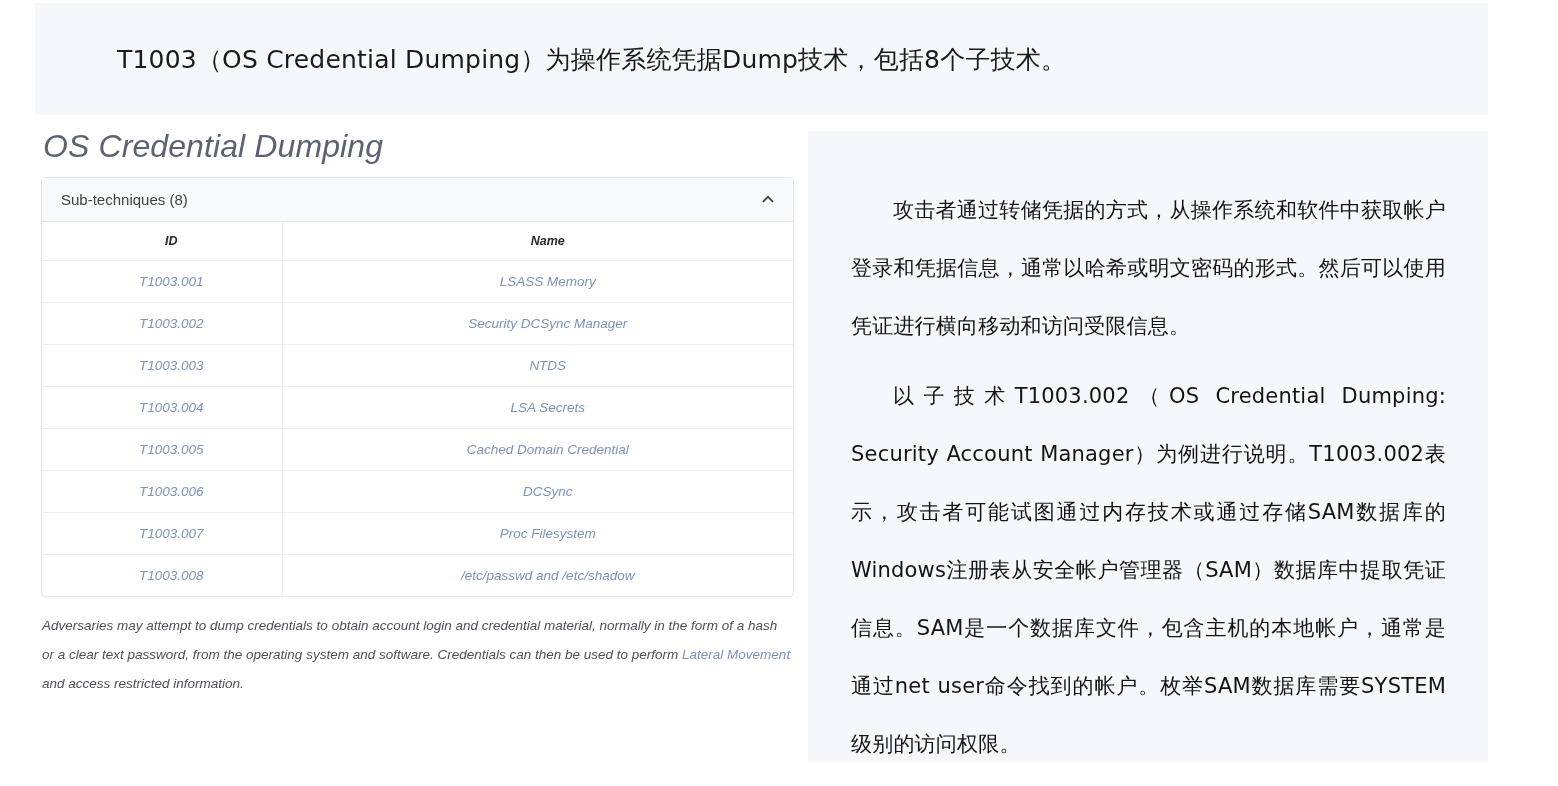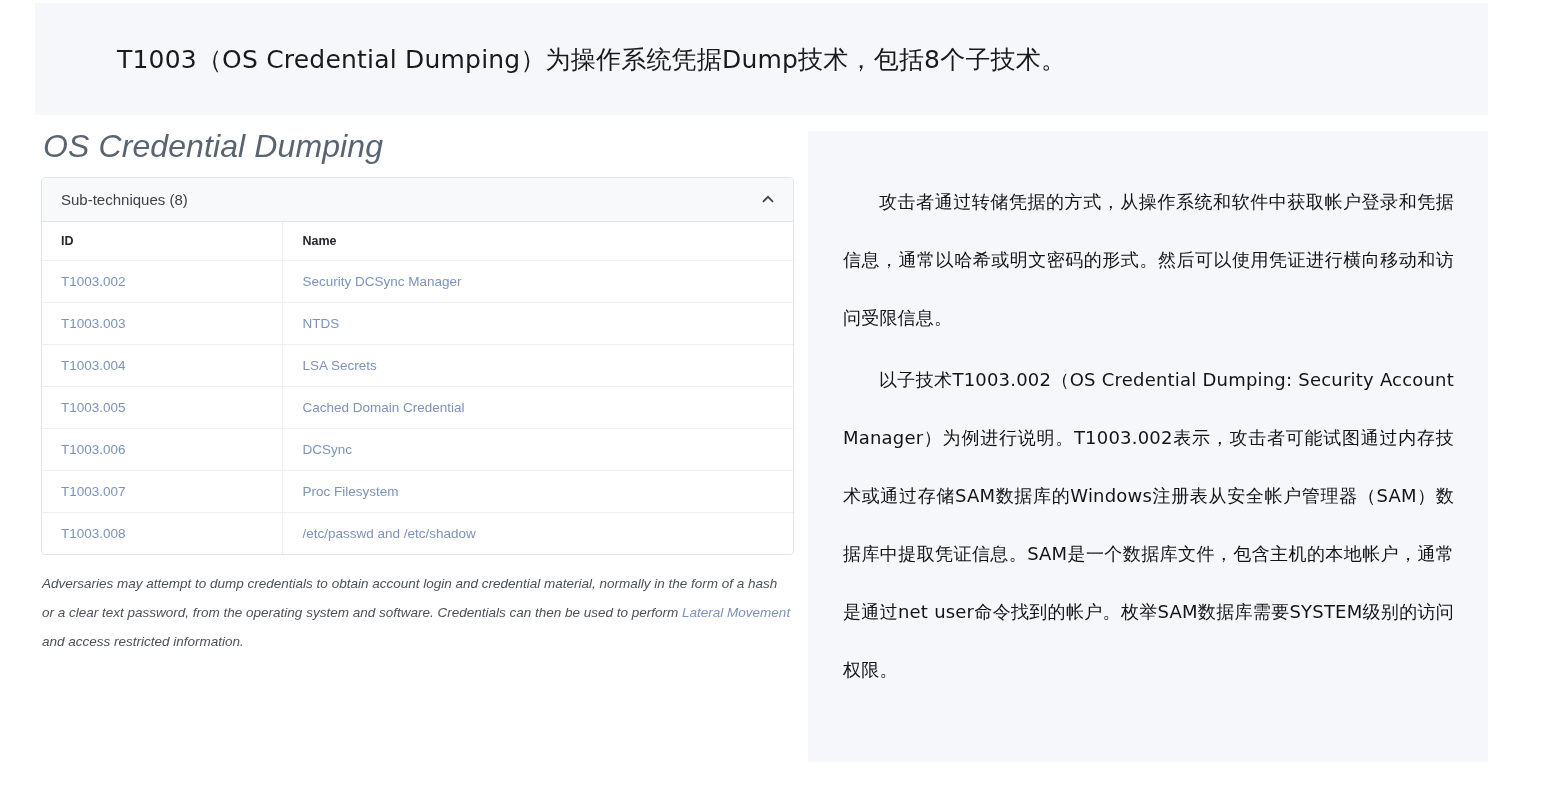--- a/index.html
+++ b/index.html
@@ -90,24 +90,25 @@
   }
   .chevron-up svg { display: block; }
 
   table.subtech-table {
     border-collapse: collapse;
     width: 100%;
     table-layout: fixed;
   }
   table.subtech-table th,
   table.subtech-table td {
-    text-align: left;
+    text-align: center;
     vertical-align: middle;
     padding: 0 0 0 19px;
     border-bottom: 1px solid #eceef0;
+    font-style: italic;
   }
   table.subtech-table col.c-id { width: 240px; }
   table.subtech-table th {
     height: 38px;
     font-size: 12.5px;
     font-weight: 700;
     color: #24292e;
   }
   table.subtech-table th.th-name,
   table.subtech-table td.td-name {
@@ -146,27 +147,27 @@
     position: absolute;
     left: 808px;
     top: 131px;
     width: 680px;
     height: 631px;
     background: #f6f7fb;
     box-sizing: border-box;
     padding: 38px 30px 0 31px;
   }
   .cn-para {
-    font-size: 18px;
+    font-size: 21px;
     line-height: 58px;
     color: #111418;
     text-align: justify;
     text-align-last: left;
     text-indent: 2em;
-    margin: 4px;
+    margin: 12px;
     font-family: "DejaVu Sans", "Liberation Sans", sans-serif;
     letter-spacing: 0.2px;
   }
   .cn-para + .cn-para { margin-top: 0; }
 </style>
 </head>
 <body>
 
 <div class="page">
 
@@ -195,20 +196,24 @@
           <col>
         </colgroup>
         <thead>
           <tr>
             <th class="th-id">ID</th>
             <th class="th-name">Name</th>
           </tr>
         </thead>
         <tbody>
           <tr>
+            <td class="td-id"><span class="tlink">T1003.001</span></td>
+            <td class="td-name"><span class="tlink">LSASS Memory</span></td>
+          </tr>
+          <tr>
             <td class="td-id"><span class="tlink">T1003.002</span></td>
             <td class="td-name"><span class="tlink">Security DCSync Manager</span></td>
           </tr>
           <tr>
             <td class="td-id"><span class="tlink">T1003.003</span></td>
             <td class="td-name"><span class="tlink">NTDS</span></td>
           </tr>
           <tr>
             <td class="td-id"><span class="tlink">T1003.004</span></td>
             <td class="td-name"><span class="tlink">LSA Secrets</span></td>

